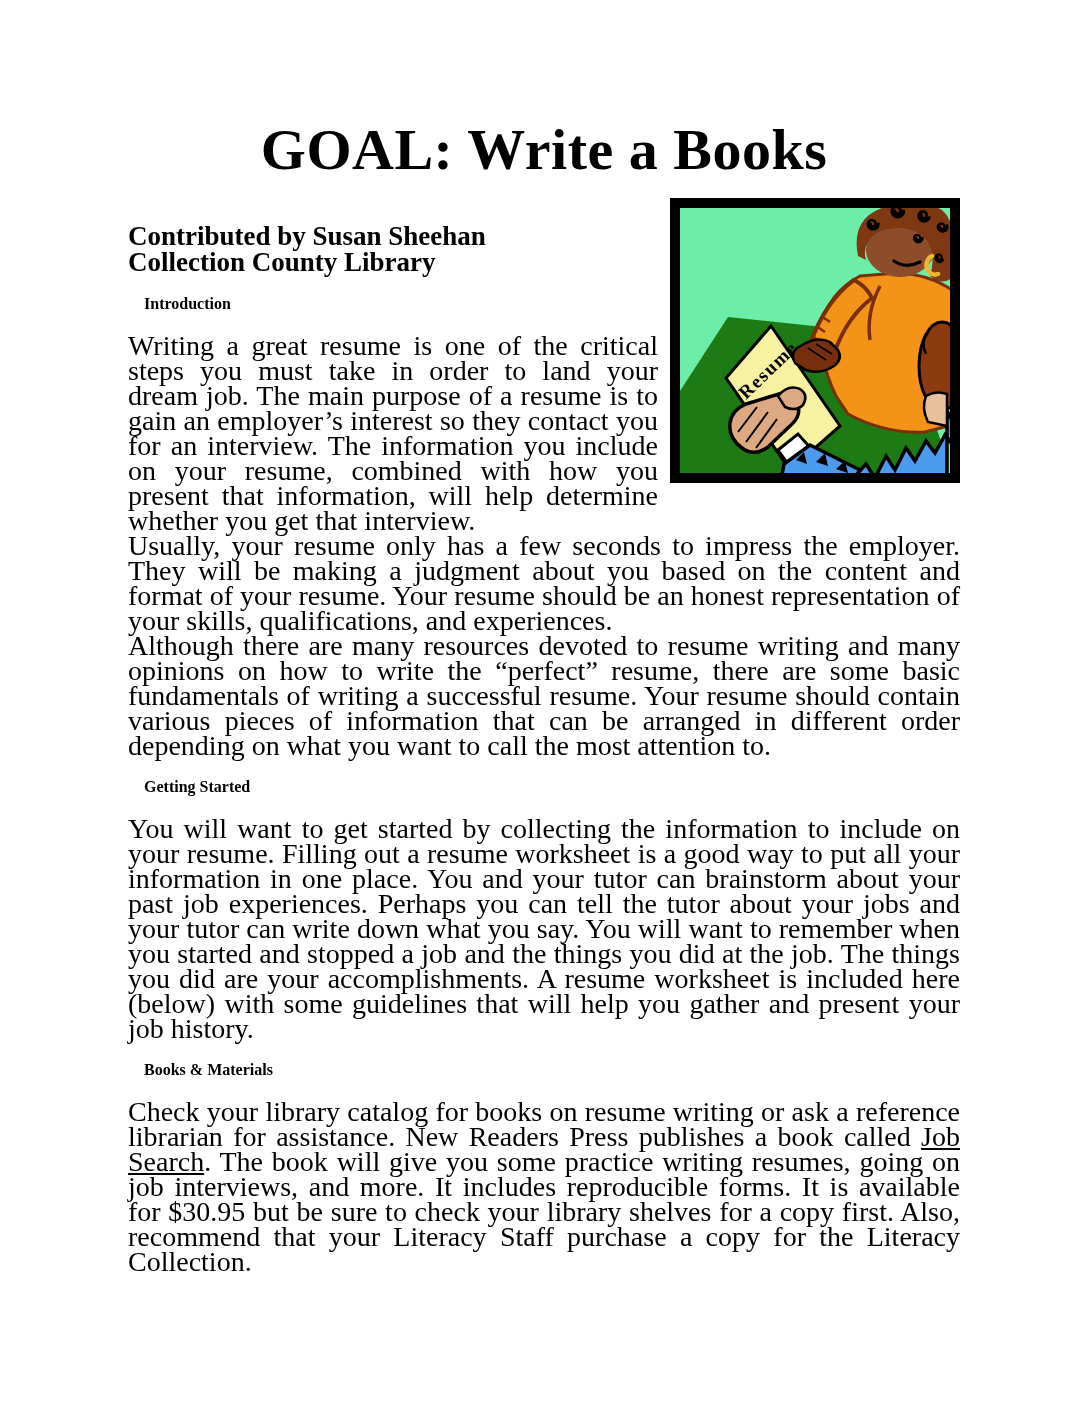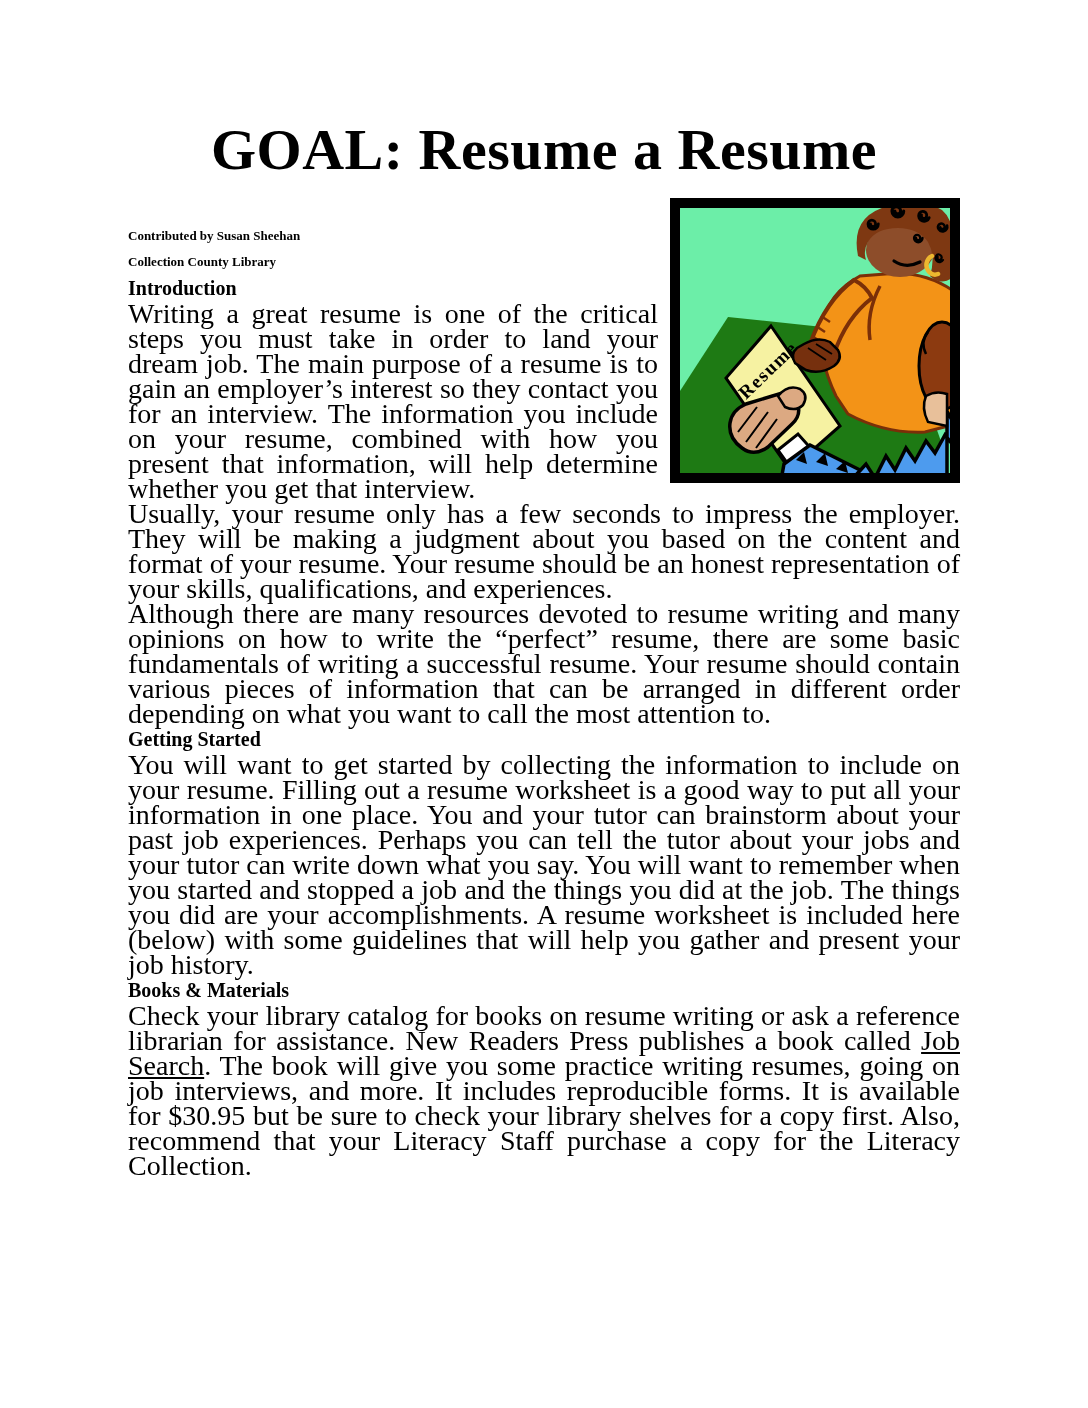--- a/index.html
+++ b/index.html
@@ -26,29 +26,29 @@
   }
   .figure {
     float: right;
     width: 290px;
     height: 285px;
     margin: 15px 0 10px 12px;
   }
   .figure svg { display: block; width: 290px; height: 285px; }
   .byline {
     margin-top: 40px;
-    font-size: 13px;
+    font-size: 27px;
     line-height: 26px;
     font-weight: bold;
   }
   h2.section-heading {
-    font-size: 20px;
+    font-size: 16px;
     line-height: 26px;
     font-weight: bold;
-    margin: 0;
+    margin: 16px;
   }
   .h-intro { margin-top: 54px; }
   .h-gs    { margin-top: 48px; clear: both; }
   .h-bm    { margin-top: 50px; }
   p.body-text {
     font-size: 28px;
     line-height: 25px;
     margin: 0;
     text-align: justify;
   }
@@ -57,21 +57,21 @@
   .p-intro3 { margin-top: 23px; }
   .p-gs     { margin-top: 26px; }
   .p-bm     { margin-top: 24px; }
   .book-title { text-decoration: underline; margin-top: 12px; }
 </style>
 </head>
 <body>
 
 <div class="page">
 
-  <h1 class="doc-title">GOAL: Resume a Resume</h1>
+  <h1 class="doc-title">GOAL: Write a Books</h1>
 
   <div class="figure">
     <svg viewBox="0 0 290 285" xmlns="http://www.w3.org/2000/svg">
       <defs>
         <path id="spiral" d="M 9,0 A 4.5,4.5 0 1 1 0,0 A 3.3,3.3 0 1 1 6.6,0 A 2.2,2.2 0 1 1 2.2,0" fill="none" stroke="#000000" stroke-width="2.4" stroke-linecap="round"></path>
       </defs>
 
       <rect x="8" y="8" width="274" height="269" fill="#6CEEA8"></rect>
 
       <path d="M 10,193 L 58,119 L 190,133 L 244,168 L 277,260 L 277,277 L 10,277 Z" fill="#1E7A14"></path>

